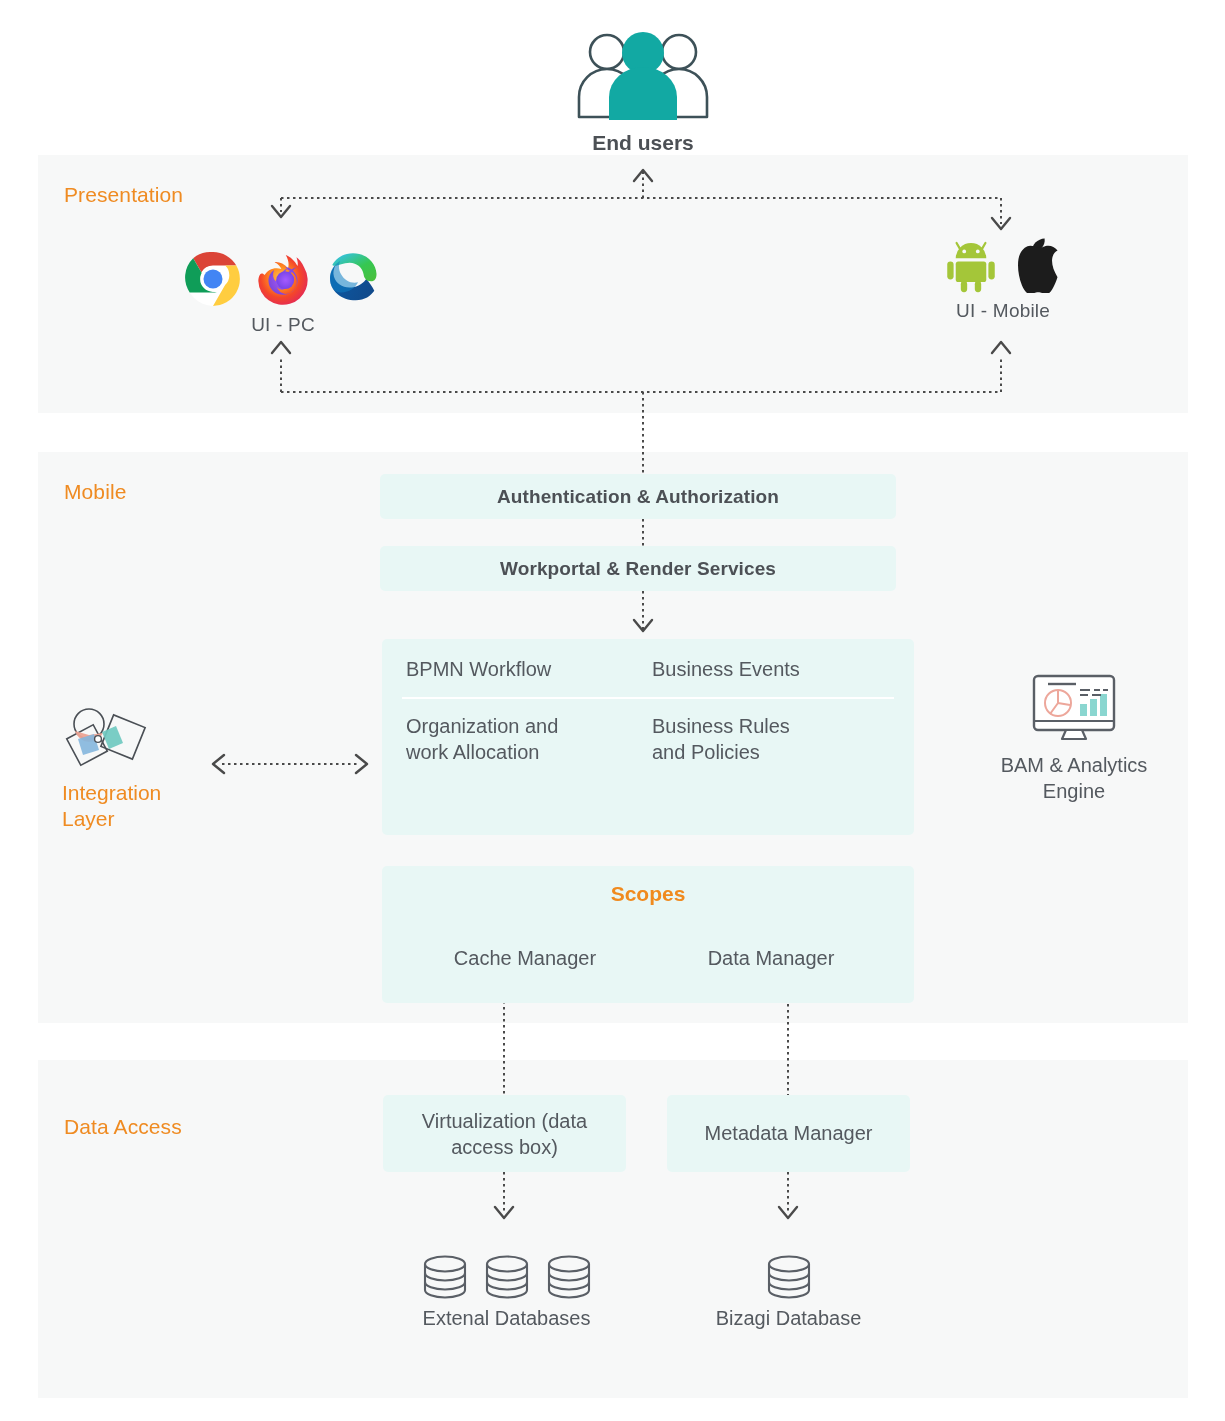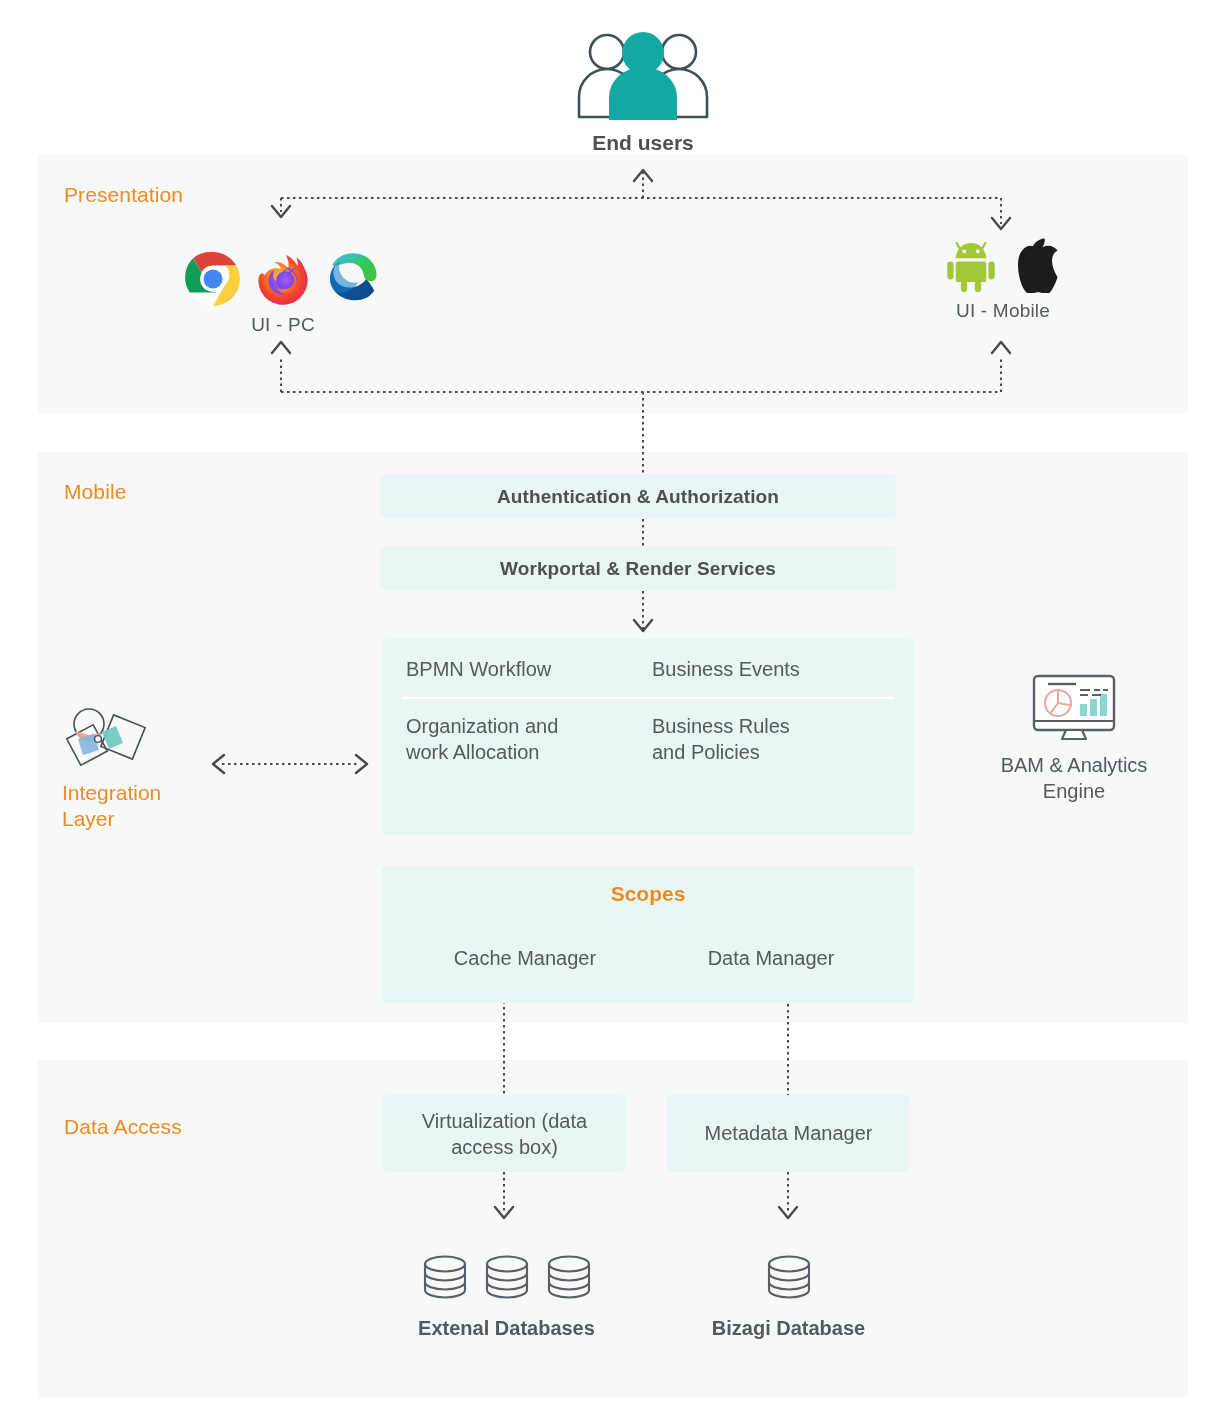--- a/index.html
+++ b/index.html
@@ -95,21 +95,21 @@
     color: #ef8b22; font-size: 21px; line-height: 1.22; white-space: pre-line;
   }
   #bam-group { position: absolute; left: 960px; top: 672px; width: 228px; text-align: center; }
   #bam-label { margin-top: 8px; font-size: 20px; color: #54595f; line-height: 1.3; white-space: pre-line; }
 
   
   .db-group { position: absolute; text-align: center; }
   #external-db-group { left: 360px; top: 1253px; width: 293px; }
   #bizagi-db-group   { left: 667px; top: 1253px; width: 243px; }
   .db-icons { display: flex; justify-content: center; align-items: flex-end; gap: 8px; height: 54px; }
-  .db-label { margin-top: 10px; font-size: 20px; color: #54595f; font-weight: bold; }
+  .db-label { font-size: 20px; color: #54595f; }
 
   
   #connectors { position: absolute; inset: 0; pointer-events: none; }
 </style>
 </head>
 <body>
 
 <div class="canvas">
 
   <div class="panel" id="panel-presentation"></div>

